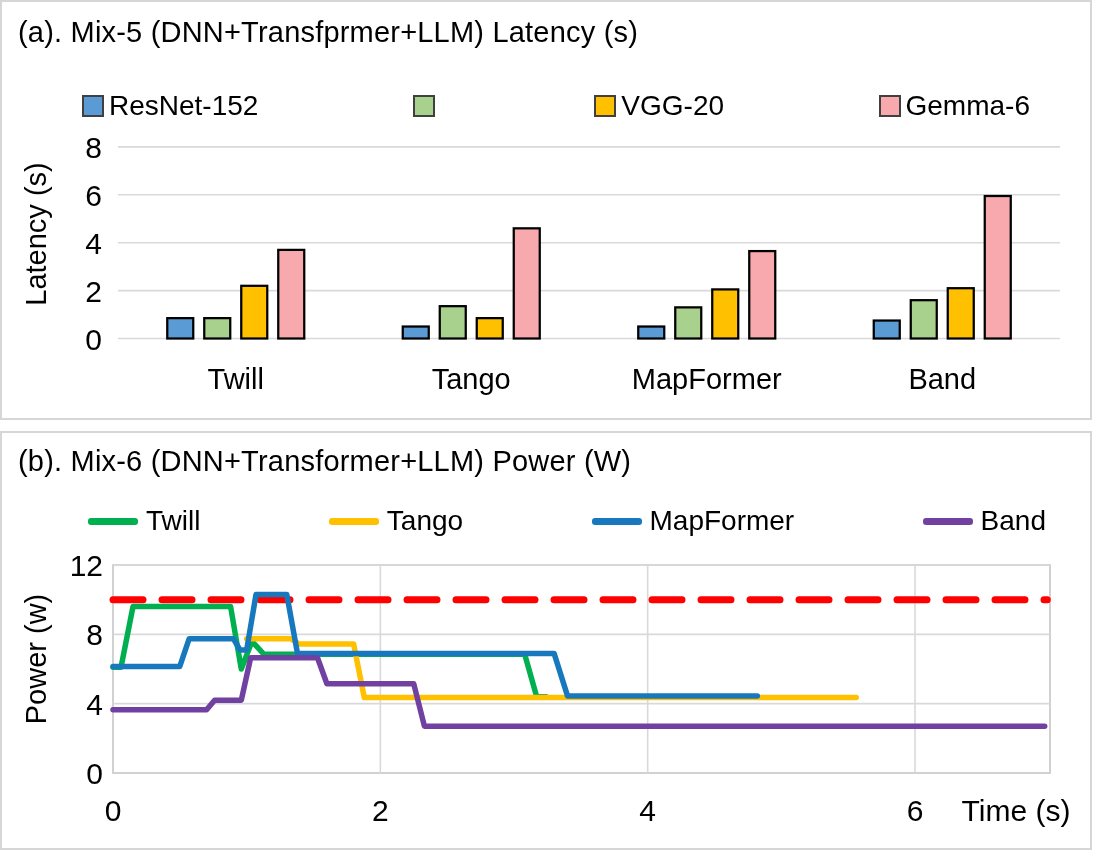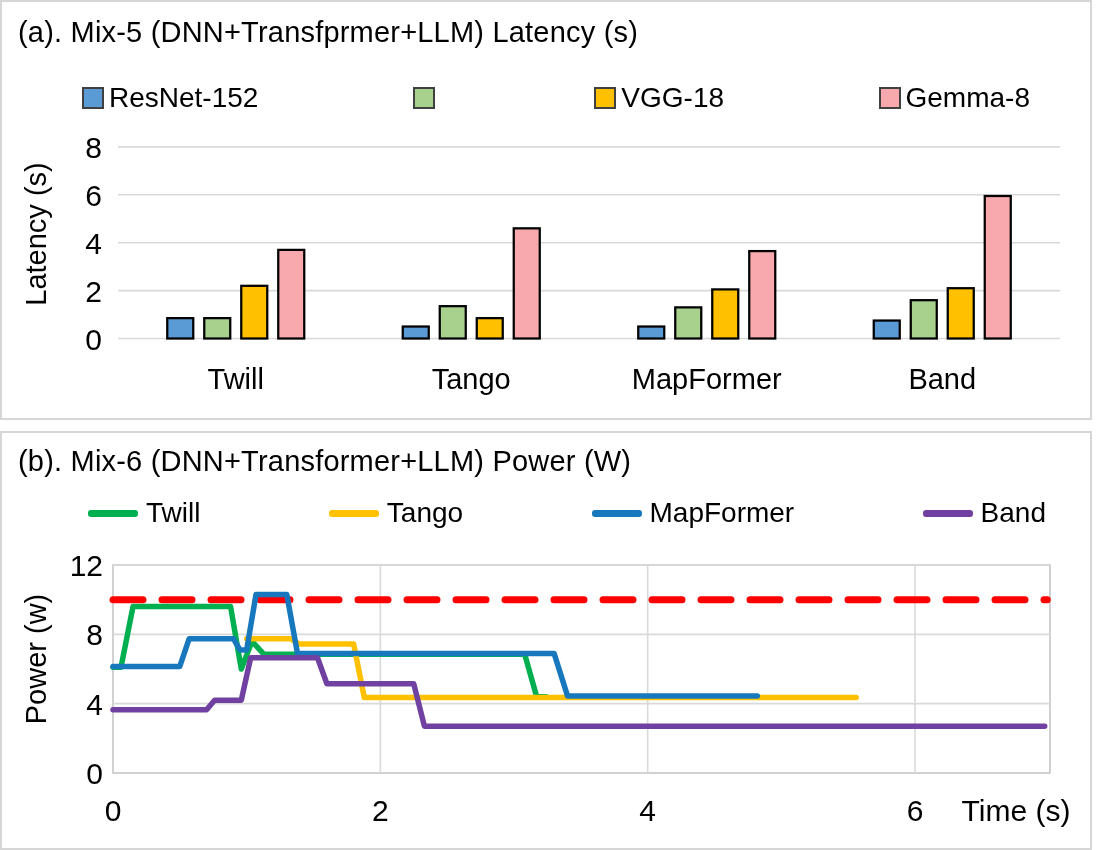--- a/index.html
+++ b/index.html
@@ -3,21 +3,21 @@
 <meta charset="utf-8">
 <style>
   html,body{margin:0;padding:0;background:#fff;}
   body{width:1096px;height:850px;font-family:"Liberation Sans","DejaVu Sans",sans-serif;color:#000;position:relative;}
   .panel{position:absolute;left:0;width:1092px;background:#fff;border:2px solid #d6d6d6;box-sizing:border-box;}
   #panel-a{top:0;height:420px;}
   #panel-b{top:431px;height:419px;}
   .chart-title{position:absolute;left:16px;width:100%;text-align:left;font-size:29px;letter-spacing:0.2px;}
   #panel-a .chart-title{top:14px;}
   #panel-b .chart-title{top:12px;}
-  .legend-row{position:absolute;display:flex;}
+  .legend-row{position:absolute;display:flex;margin-top:8px;}
   #legend-a{top:80px;left:80px;right:60px;justify-content:space-between;}
   #legend-b{top:64px;left:86px;right:44px;justify-content:space-between;}
   .legend-item{display:flex;align-items:center;font-size:28px;white-space:nowrap;}
   .sq-swatch{width:18px;height:18px;border:2px solid #404040;margin-right:5px;flex:0 0 auto;}
   .line-swatch{width:50px;height:7px;border-radius:3px;margin-right:8px;flex:0 0 auto;}
   .dash-swatch{width:56px;height:7px;margin-right:8px;flex:0 0 auto;}
   .ylab{position:absolute;white-space:nowrap;font-size:29px;transform:translate(-50%,-50%) rotate(-90deg);}
   svg{position:absolute;left:0;top:0;}
   svg text{font-family:"Liberation Sans","DejaVu Sans",sans-serif;fill:#000;}
 </style>
@@ -30,25 +30,25 @@
   <div class="legend-row" id="legend-a">
     <div class="legend-item">
       <span class="sq-swatch" style="background: rgb(91, 155, 213);"></span>
       <span>ResNet-152</span>
     </div>
     <div class="legend-item">
       <span class="sq-swatch" style="background: rgb(169, 209, 142);"></span>
     </div>
     <div class="legend-item">
       <span class="sq-swatch" style="background: rgb(255, 192, 0);"></span>
-      <span>VGG-18</span>
+      <span>VGG-20</span>
     </div>
     <div class="legend-item">
       <span class="sq-swatch" style="background: rgb(248, 169, 173);"></span>
-      <span>Gemma-8</span>
+      <span>Gemma-6</span>
     </div>
   </div>
 
   <div class="ylab" style="left:34px;top:232px;">Latency (s)</div>
   <svg id="bar-plot" width="1088" height="412" viewBox="0 0 1088 412">
       <line x1="116" y1="336.5" x2="1058" y2="336.5" stroke="#D9D9D9" stroke-width="1.6"></line>
       <text x="100" y="347.5" text-anchor="end" font-size="30">0</text>
       <line x1="116" y1="288.6" x2="1058" y2="288.6" stroke="#D9D9D9" stroke-width="1.6"></line>
       <text x="100" y="299.6" text-anchor="end" font-size="30">2</text>
       <line x1="116" y1="240.7" x2="1058" y2="240.7" stroke="#D9D9D9" stroke-width="1.6"></line>

